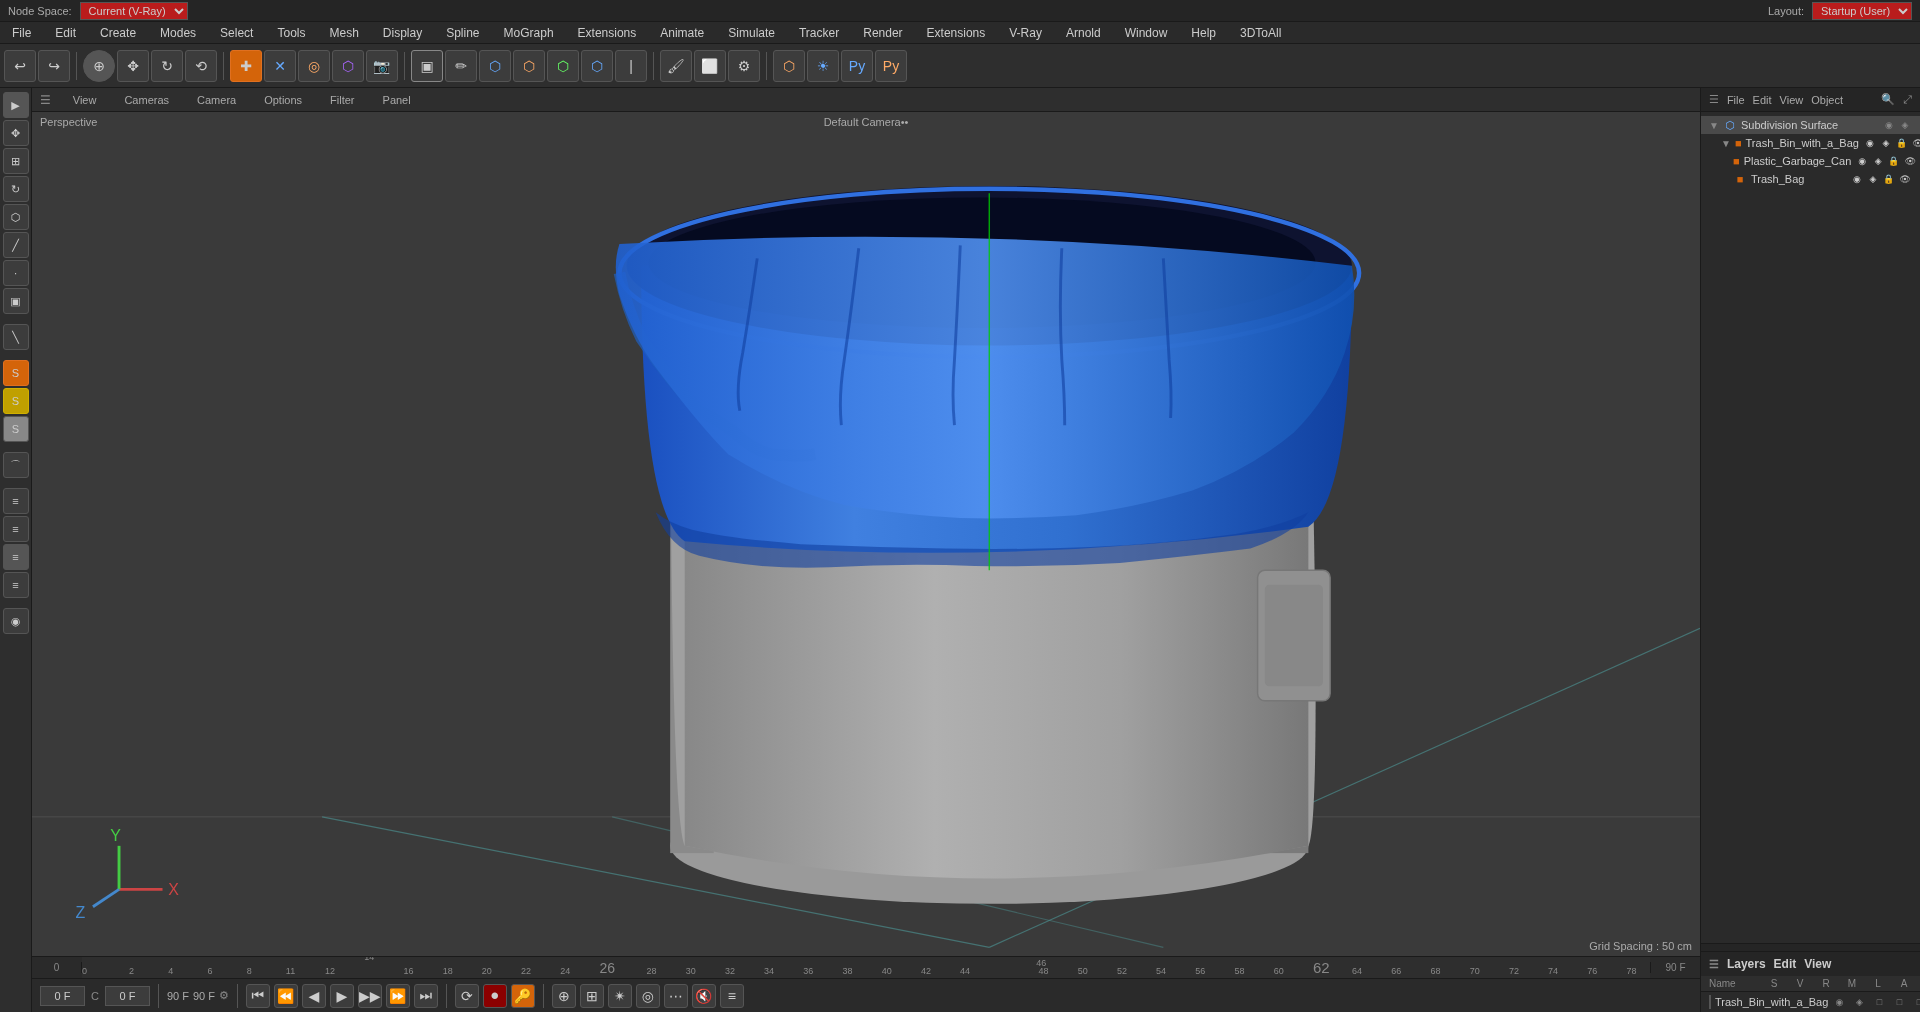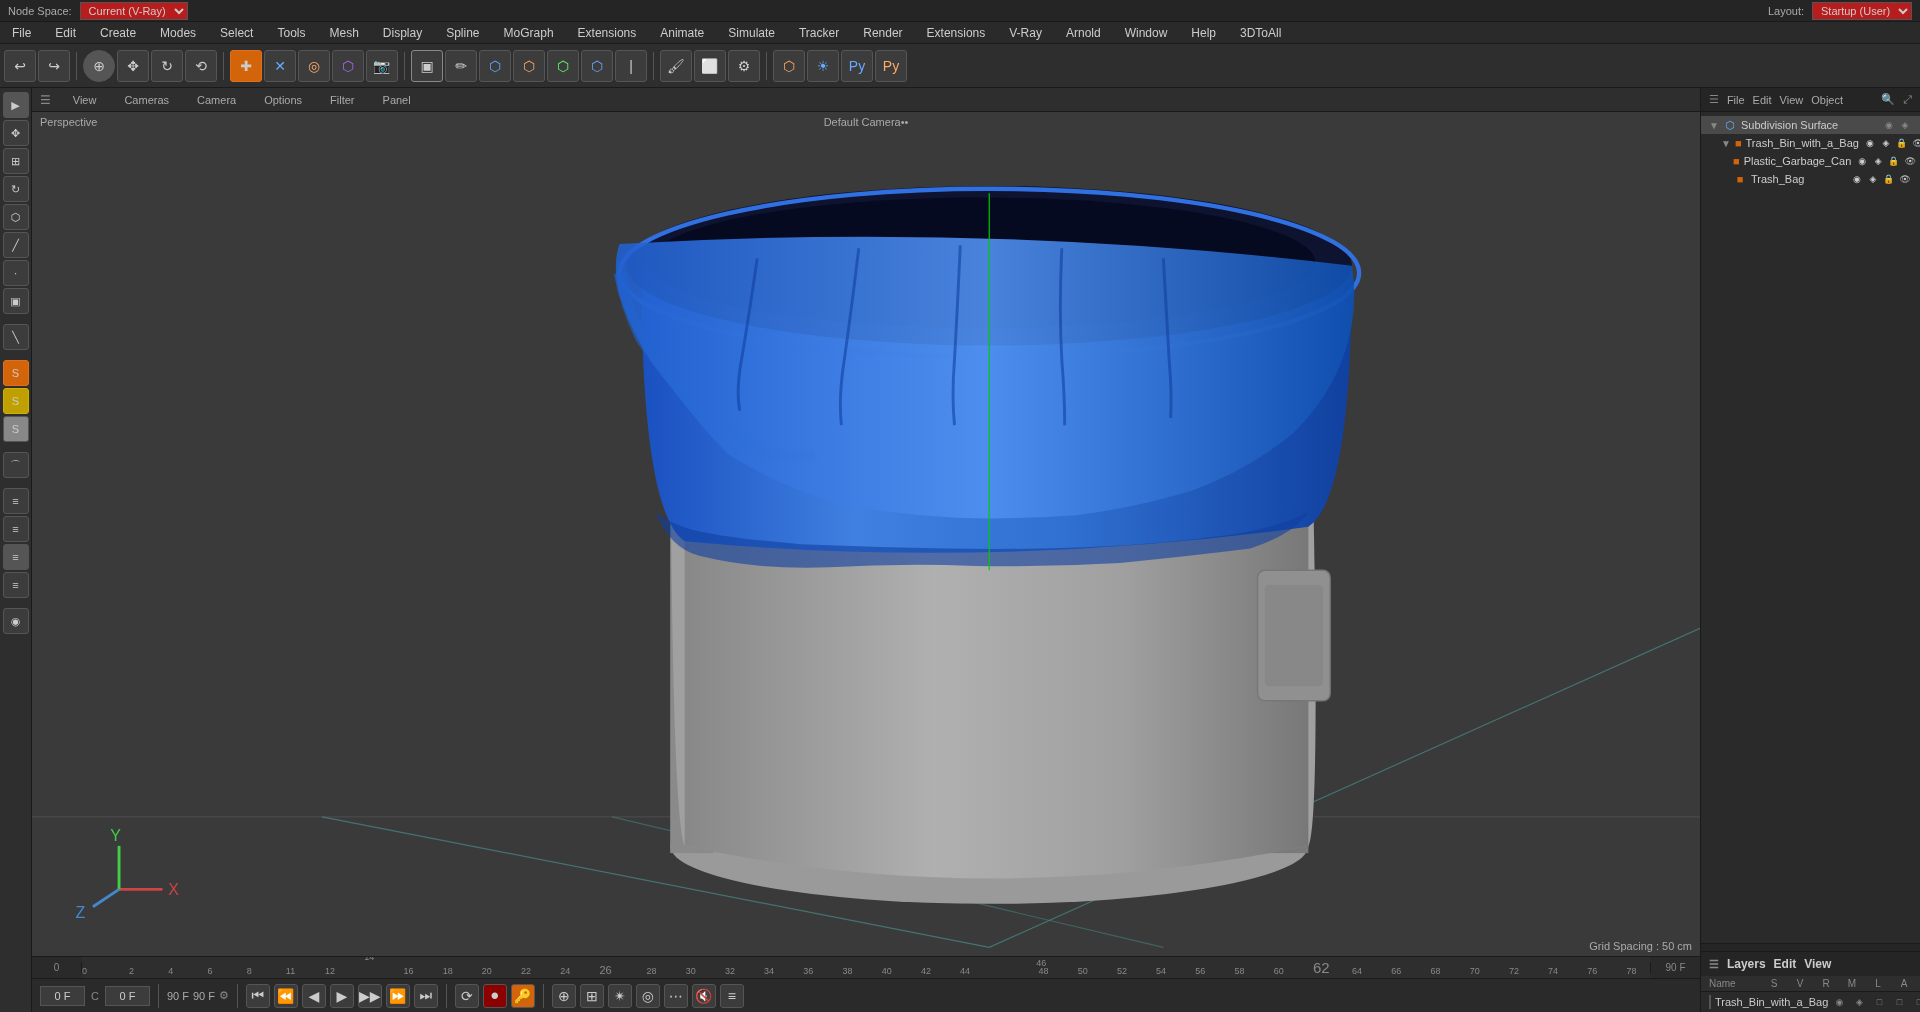--- a/index.html
+++ b/index.html
@@ -300,21 +300,21 @@
             <span style="position:absolute;left:8%;bottom:2px;color:#888;font-size:9px;">6</span>
             <span style="position:absolute;left:10.5%;bottom:2px;color:#888;font-size:9px;">8</span>
             <span style="position:absolute;left:13%;bottom:2px;color:#888;font-size:9px;">11</span>
             <span style="position:absolute;left:15.5%;bottom:2px;color:#888;font-size:9px;">12</span>
             <span style="position:absolute;left:18%;bottom:16px;color:#888;font-size:9px;">14</span>
             <span style="position:absolute;left:20.5%;bottom:2px;color:#888;font-size:9px;">16</span>
             <span style="position:absolute;left:23%;bottom:2px;color:#888;font-size:9px;">18</span>
             <span style="position:absolute;left:25.5%;bottom:2px;color:#888;font-size:9px;text-align:right;">20</span>
             <span style="position:absolute;left:28%;bottom:2px;color:#888;font-size:9px;">22</span>
             <span style="position:absolute;left:30.5%;bottom:2px;color:#888;font-size:9px;">24</span>
-            <span style="position:absolute;left:33%;bottom:2px;color:#888;font-size:11px;">26</span>
+            <span style="position:absolute;left:33%;bottom:2px;color:#888;font-size:14px;">26</span>
             <span style="position:absolute;left:36%;bottom:2px;color:#888;font-size:9px;">28</span>
             <span style="position:absolute;left:38.5%;bottom:2px;color:#888;font-size:9px;">30</span>
             <span style="position:absolute;left:41%;bottom:2px;color:#888;font-size:9px;">32</span>
             <span style="position:absolute;left:43.5%;bottom:2px;color:#888;font-size:9px;">34</span>
             <span style="position:absolute;left:46%;bottom:2px;color:#888;font-size:9px;">36</span>
             <span style="position:absolute;left:48.5%;bottom:2px;color:#888;font-size:9px;">38</span>
             <span style="position:absolute;left:51%;bottom:2px;color:#888;font-size:9px;">40</span>
             <span style="position:absolute;left:53.5%;bottom:2px;color:#888;font-size:9px;">42</span>
             <span style="position:absolute;left:56%;bottom:2px;color:#888;font-size:9px;">44</span>
             <span style="position:absolute;left:58.5%;bottom:10px;color:#888;font-size:9px;margin-left:37px;">46</span>

